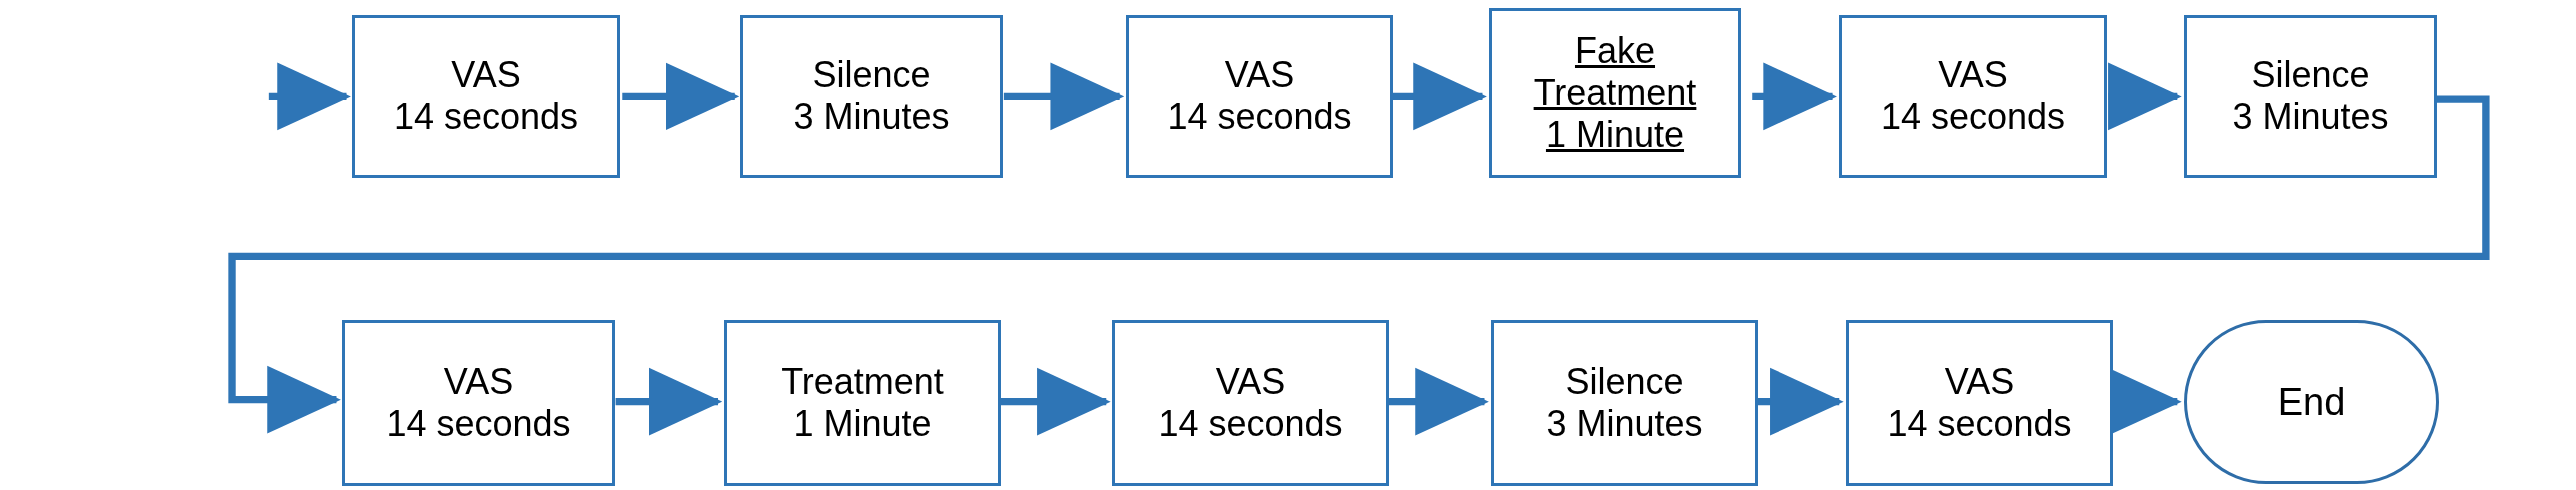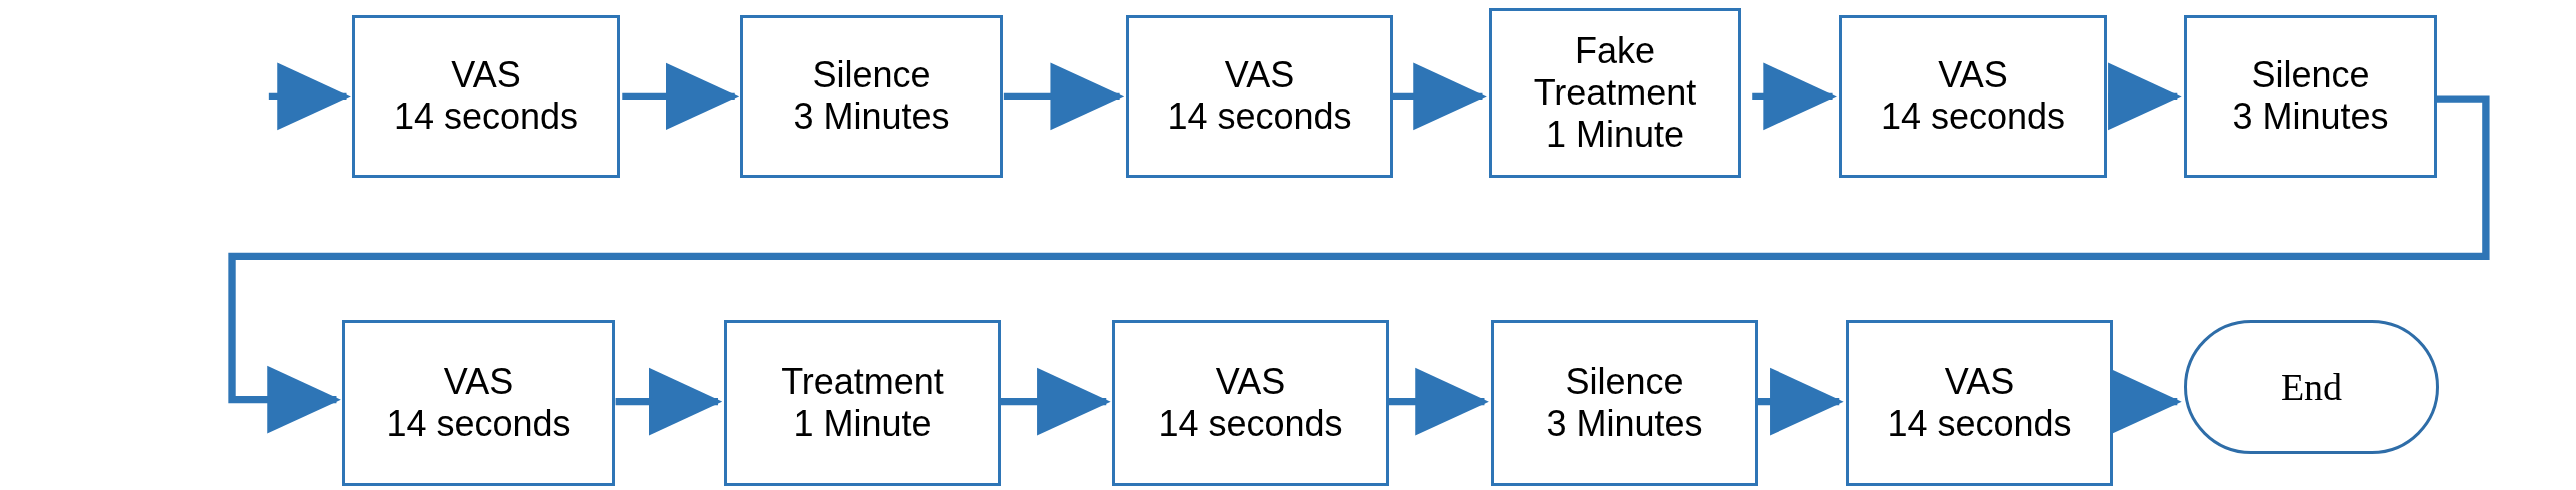--- a/index.html
+++ b/index.html
@@ -103,21 +103,21 @@
     <div class="node" style="left:740px; top:14.7px; width:263px; height:163px;">
       <div class="node-line">Silence</div>
       <div class="node-line">3 Minutes</div>
     </div>
 
     <div class="node" style="left:1126px; top:14.7px; width:267px; height:163px;">
       <div class="node-line">VAS</div>
       <div class="node-line">14 seconds</div>
     </div>
 
-    <div class="node" style="left:1489px; top:8px; width:252px; height:170px;">
+    <div class="node" style="left:1489px; top:8px; width:252px; height:170px;text-decoration:underline;">
       <div class="node-line">Fake</div>
       <div class="node-line">Treatment</div>
       <div class="node-line">1 Minute</div>
     </div>
 
     <div class="node" style="left:1839px; top:14.7px; width:268px; height:163px;">
       <div class="node-line">VAS</div>
       <div class="node-line">14 seconds</div>
     </div>
 
@@ -144,19 +144,19 @@
     <div class="node" style="left:1491px; top:320px; width:267px; height:166px;">
       <div class="node-line">Silence</div>
       <div class="node-line">3 Minutes</div>
     </div>
 
     <div class="node" style="left:1846px; top:320px; width:267px; height:166px;">
       <div class="node-line">VAS</div>
       <div class="node-line">14 seconds</div>
     </div>
 
-    <div class="node terminal" style="left:2184px; top:320px; width:255px; height:134px;font-family:Liberation Serif, serif;">
+    <div class="node terminal" style="left:2184px; top:320px; width:255px; height:164px;">
       <div class="node-line">End</div>
     </div>
 
   </div>
 </div>
 
 
 </body></html>

